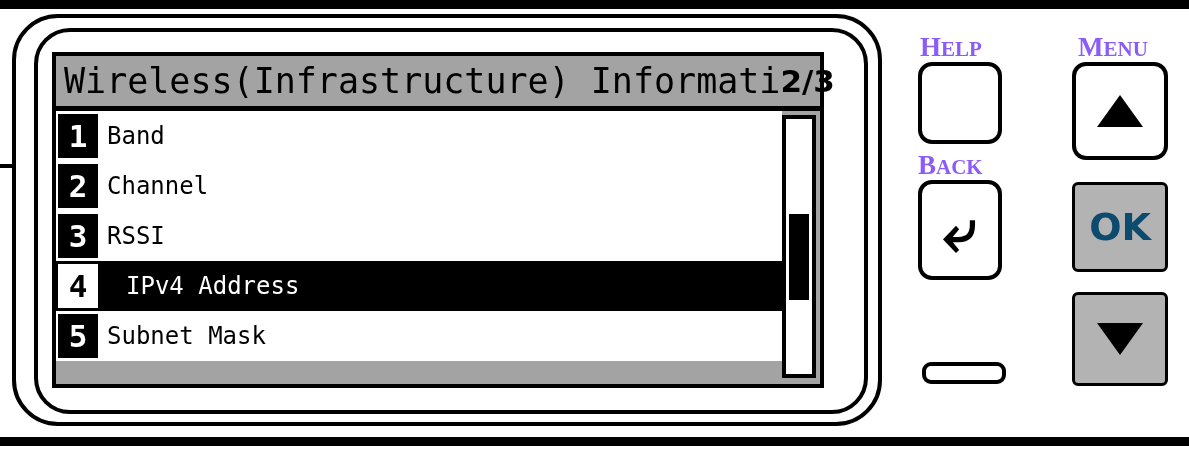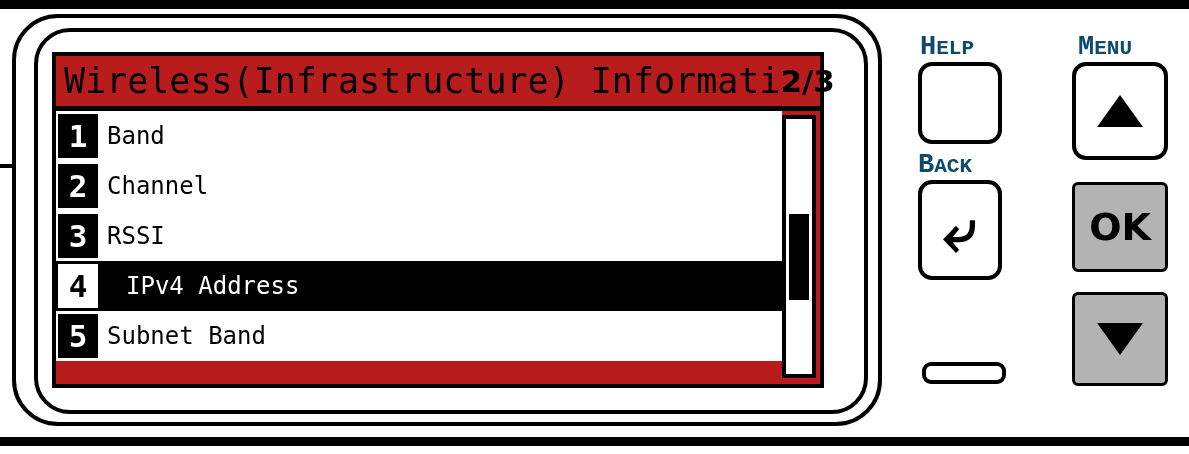--- a/index.html
+++ b/index.html
@@ -15,21 +15,21 @@
                border:4px solid #000;border-radius:46px;background:#fff;box-sizing:border-box;}
   .panel-inner{position:absolute;left:34px;top:28px;width:834px;height:386px;
                border:4px solid #000;border-radius:36px;background:#fff;box-sizing:border-box;}
 
   
   .callout{position:absolute;left:0px;top:164px;width:34px;height:4px;background:#000;}
   .callout-v{position:absolute;left:30px;top:164px;width:4px;height:166px;background:#000;}
 
   
   .lcd{position:absolute;left:52px;top:52px;width:772px;height:336px;
-       border:4px solid #000;background:#b91c1c;box-sizing:border-box;}
+       border:4px solid #000;background:#a3a3a3;box-sizing:border-box;}
 
   .lcd-title{position:relative;height:55px;border-bottom:5px solid #000;box-sizing:border-box;
              display:flex;align-items:center;}
   .lcd-title-text{font-family:"DejaVu Sans Mono","Liberation Mono",monospace;
                   font-size:35px;line-height:35px;letter-spacing:0px;color:#000;
                   padding-left:8px;white-space:nowrap;flex:1;}
   .lcd-page{font-family:"DejaVu Sans",sans-serif;font-weight:bold;font-size:31px;
             line-height:31px;color:#000;padding-right:10px;white-space:nowrap;text-align:right;}
 
   .lcd-body{position:relative;height:271px;display:flex;}
@@ -47,29 +47,29 @@
   .row.sel .row-label{color:#fff;margin-left:19px;}
 
   
   .scrollbar{flex:0 0 auto;width:34px;margin:4px 4px 4px 0;border:4px solid #000;
              background:#fff;box-sizing:border-box;position:relative;}
   .scroll-thumb{position:absolute;left:3px;right:3px;top:95px;height:86px;background:#000;}
 
   
   .keys{position:absolute;left:896px;top:0;width:293px;height:454px;}
 
-  .key-label{position:absolute;font-family:Liberation Mono, monospace;font-weight:bold;
-             color:#0c4a6e;white-space:nowrap;line-height:1;}
+  .key-label{position:absolute;font-family:Liberation Serif, serif;font-weight:bold;
+             color:#8b5cf6;white-space:nowrap;line-height:1;}
   .key-label .cap{font-size:27px;}
   .key-label .sm{font-size:21px;}
 
   .key{position:absolute;border:4px solid #000;background:#fff;box-sizing:border-box;
         display:flex;align-items:center;justify-content:center;}
   .key.gray{background:#b3b3b3;border:3px solid #000;}
-  .key-text{font-family:"DejaVu Sans",sans-serif;font-weight:bold;font-size:38px;color:#000000;}
+  .key-text{font-family:"DejaVu Sans",sans-serif;font-weight:bold;font-size:38px;color:#0c4a6e;}
 
   .tri-up{width:0;height:0;border-left:23px solid transparent;border-right:23px solid transparent;
           border-bottom:32px solid #000;}
   .tri-down{width:0;height:0;border-left:23px solid transparent;border-right:23px solid transparent;
             border-top:32px solid #000;}
 
   
   #lbl-help{left:24px;top:34px;}
   #key-help{left:22px;top:62px;width:84px;height:82px;border-radius:14px;}
   
@@ -127,21 +127,21 @@
         <span class="row-label">RSSI</span>
       </div>
 
       <div class="row sel">
         <span class="badge">4</span>
         <span class="row-label">IPv4 Address</span>
       </div>
 
       <div class="row">
         <span class="badge">5</span>
-        <span class="row-label">Subnet Band</span>
+        <span class="row-label">Subnet Mask</span>
       </div>
 
     </div>
 
     <div class="scrollbar">
       <div class="scroll-thumb"></div>
     </div>
 
   </div>
 </div>

